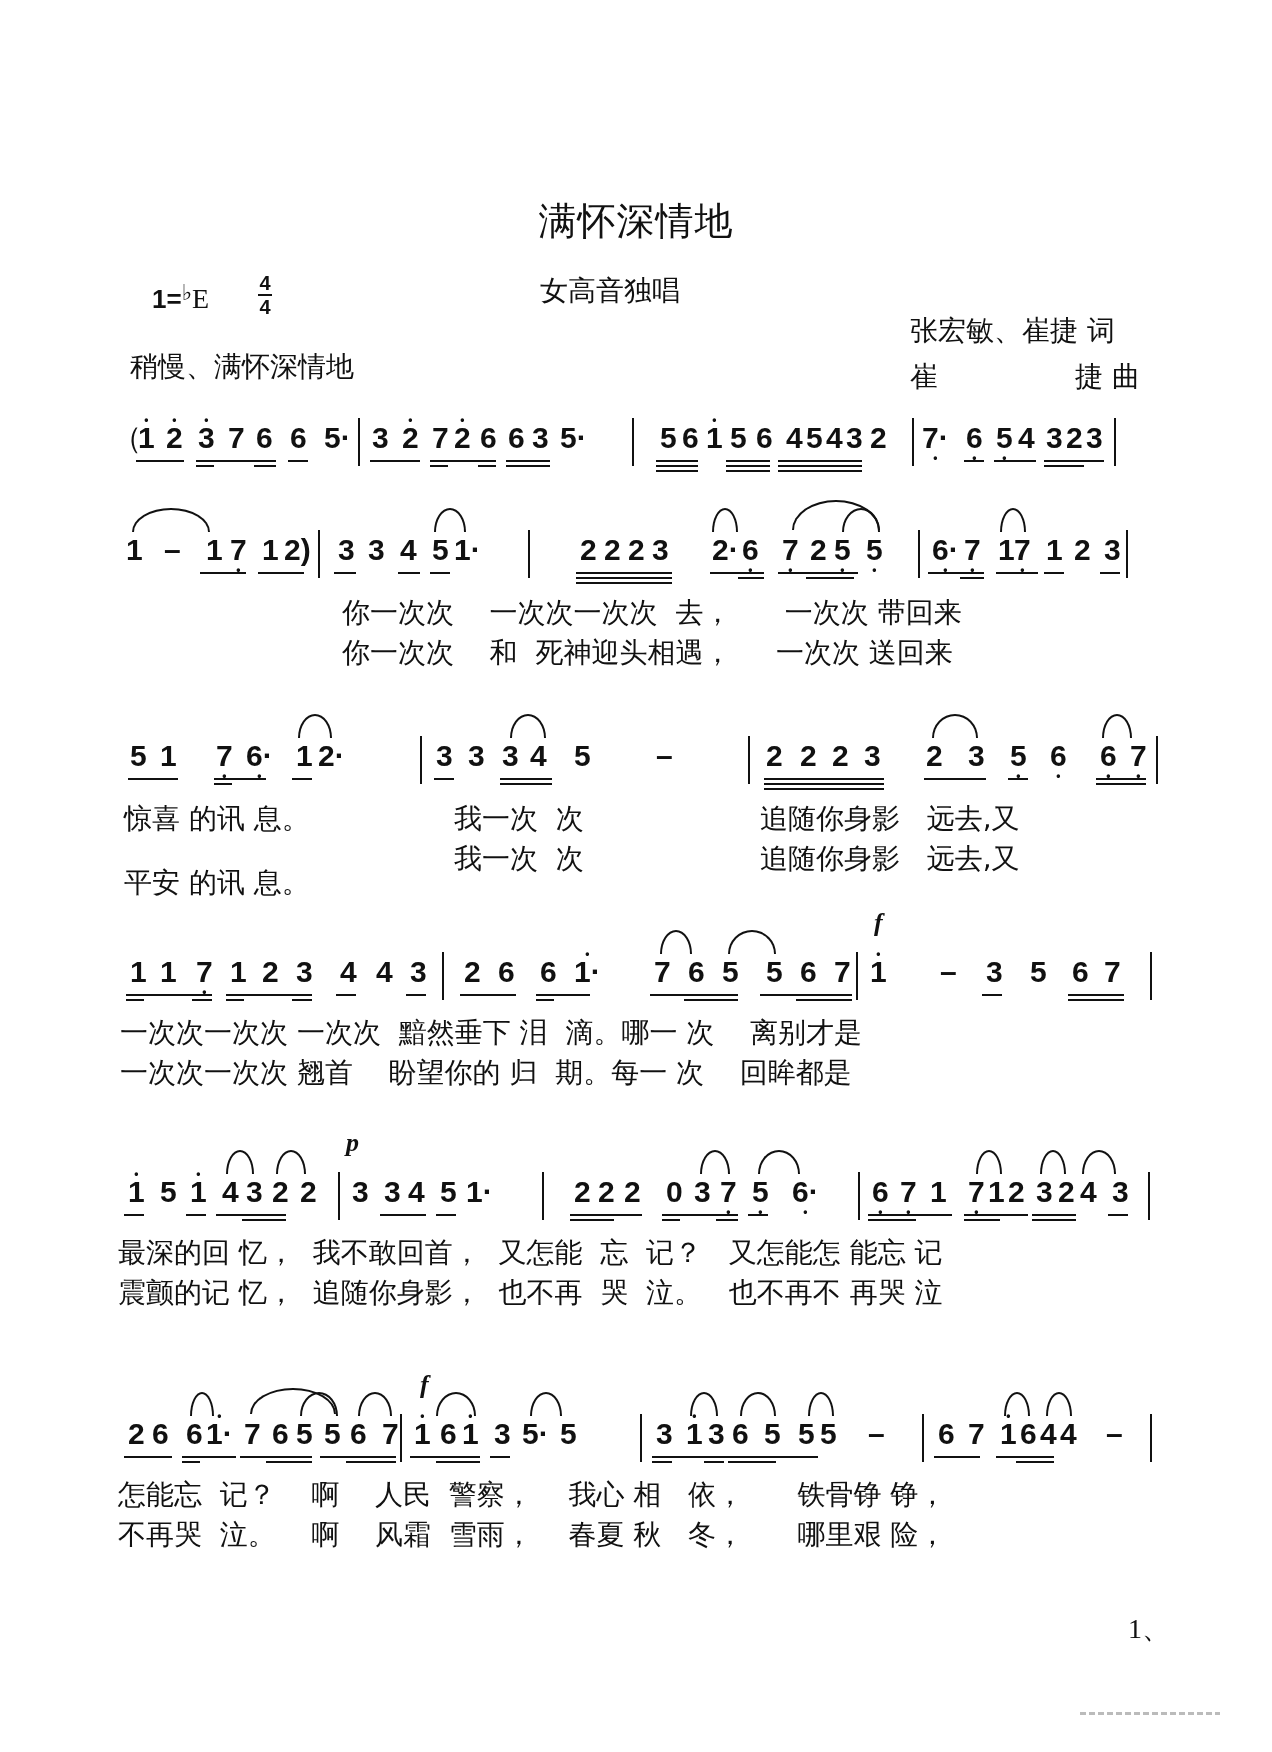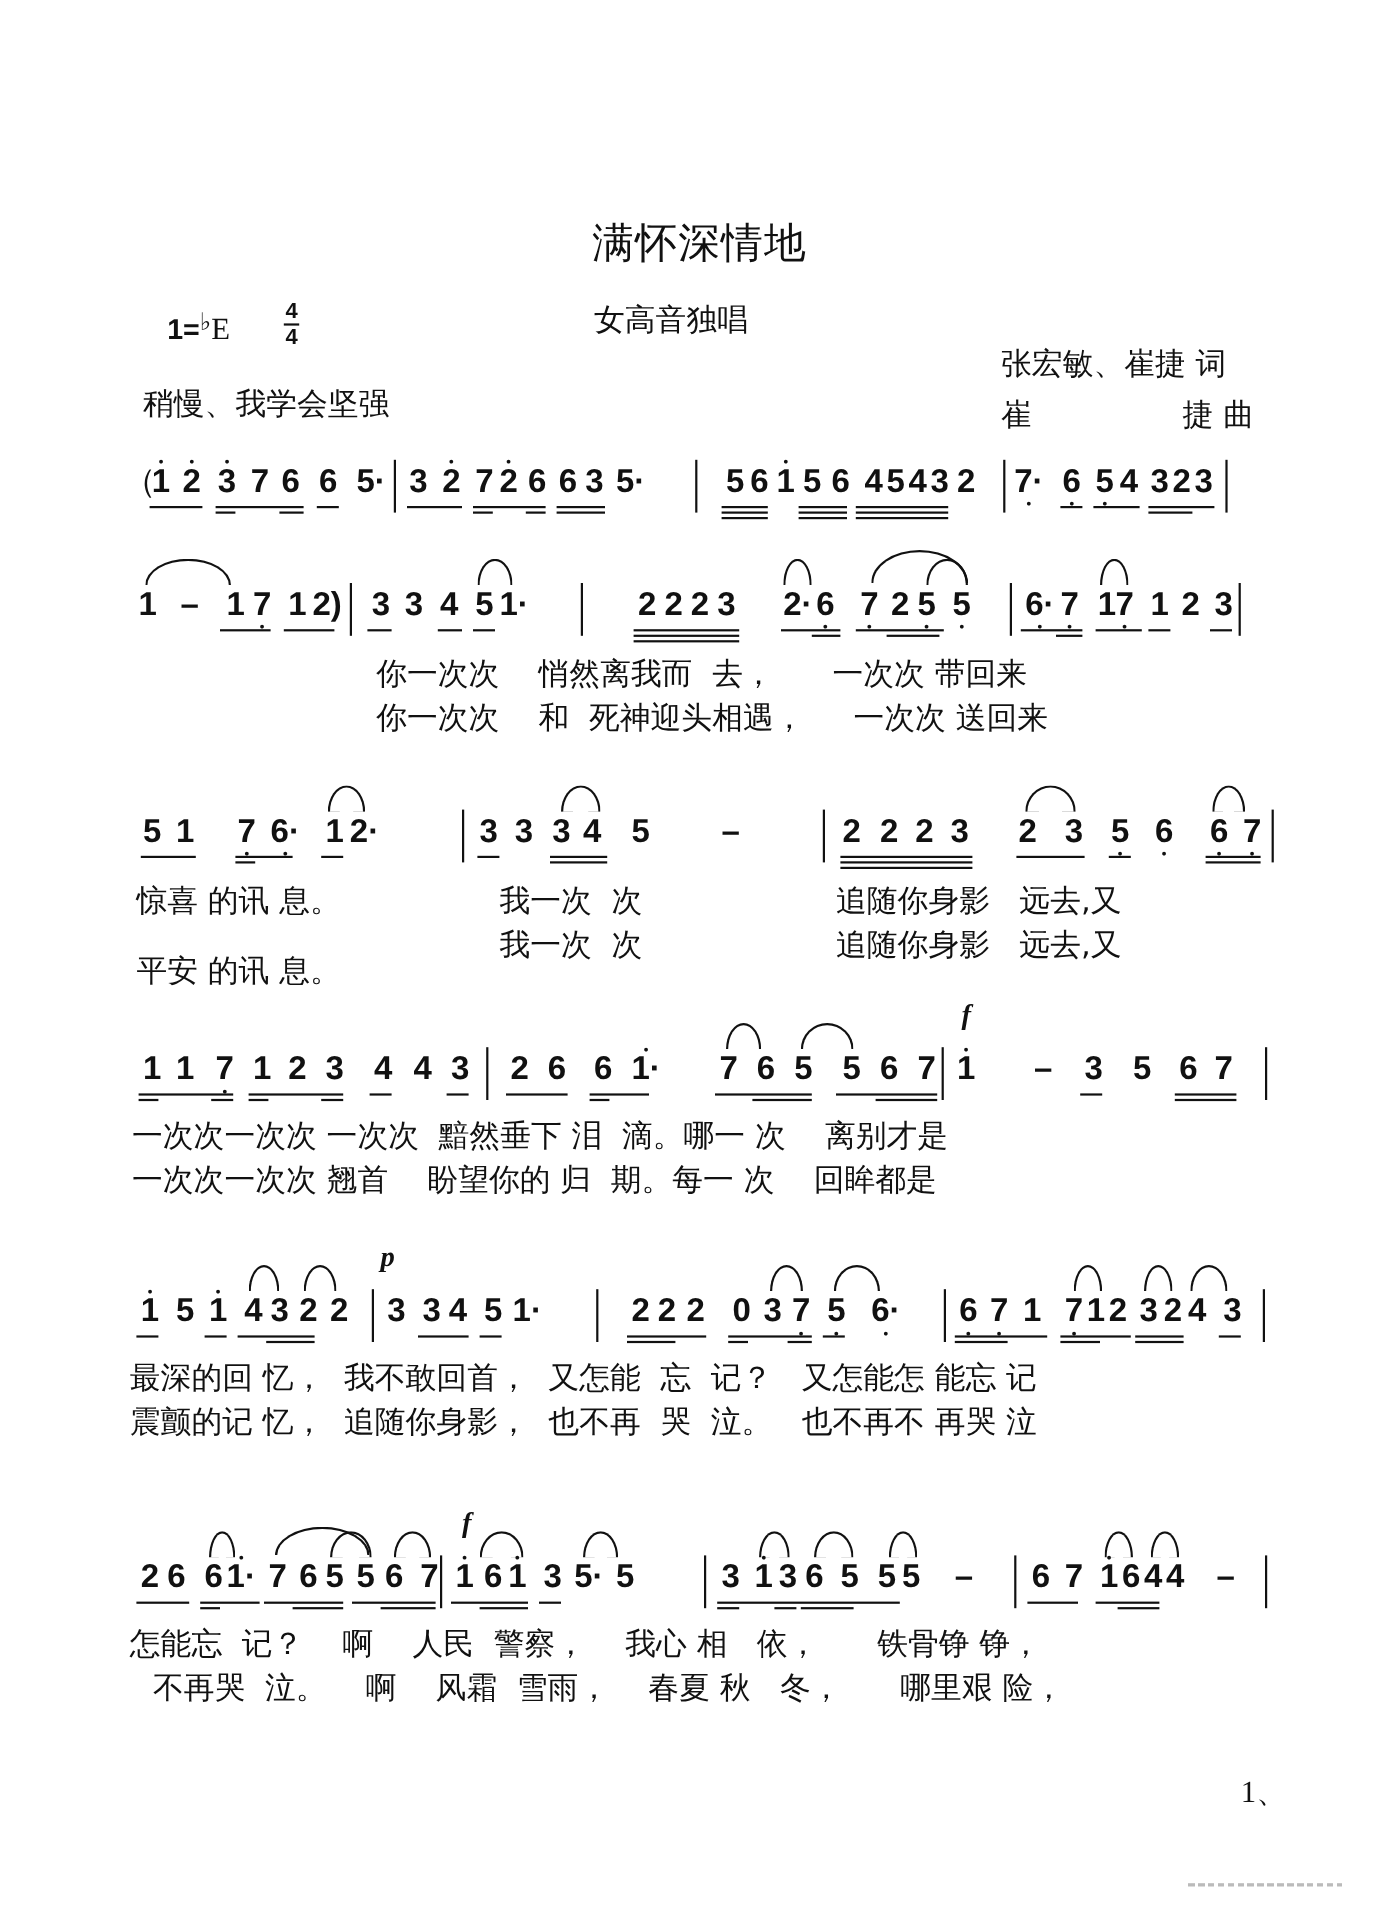--- a/index.html
+++ b/index.html
@@ -36,21 +36,21 @@
 
 <div class="key">
   <span>1=</span><span class="flat">♭</span><span class="e">E</span>
 </div>
 <div class="timesig">
   <div>4</div>
   <div style="border-top:2px solid #111;margin:0 2px;"></div>
   <div>4</div>
 </div>
 <div class="genre">女高音独唱</div>
-<div class="tempo">稍慢、我学会坚强</div>
+<div class="tempo">稍慢、满怀深情地</div>
 <div class="credits">
   <div>张宏敏、崔捷 词</div>
   <div class="comp">
     <span>崔</span>
     <span><span>捷</span>&nbsp;<span>曲</span></span>
   </div>
 </div>
 
 <div class="system" style="top:418px;">
   <div class="notes">
@@ -169,21 +169,21 @@
     <span class="tok" style="left:1046px;">1</span>
     <span class="tok" style="left:1074px;">2</span>
     <span class="tok" style="left:1104px;">3</span>
     <div class="u1" style="left:928px;width:56px;"></div>
       <div class="u2" style="left:960px;width:24px;"></div>
     <div class="u1" style="left:996px;width:42px;"></div>
     <div class="u1" style="left:1044px;width:20px;"></div>
     <div class="u1" style="left:1100px;width:20px;"></div>
     <div class="bar" style="left:1126px;"></div>
   </div>
-  <div class="lyric" style="top:64px;left:342px;">你一次次    悄然离我而  去，      一次次 带回来</div>
+  <div class="lyric" style="top:64px;left:342px;">你一次次    一次次一次次  去，      一次次 带回来</div>
   <div class="lyric" style="top:104px;left:342px;">你一次次    和  死神迎头相遇，     一次次 送回来</div>
 </div>
 
 <div class="system" style="top:736px;">
   <div class="notes">
     <span class="tok" style="left:130px;">5</span>
     <span class="tok" style="left:160px;">1</span>
     <div class="u1" style="left:128px;width:50px;"></div>
     <span class="tok low" style="left:216px;">7</span>
     <span class="tok low" style="left:246px;">6·</span>
@@ -419,17 +419,17 @@
     <span class="tok high" style="left:1000px;">1</span>
     <span class="tok" style="left:1020px;">6</span>
     <span class="tok" style="left:1040px;">4</span>
     <span class="tok" style="left:1060px;">4</span>
     <span class="tok" style="left:1106px;">–</span>
     <div class="u1" style="left:996px;width:58px;"></div>
       <div class="u2" style="left:1016px;width:38px;"></div>
     <div class="bar" style="left:1150px;"></div>
   </div>
   <div class="lyric" style="top:62px;left:118px;">怎能忘  记？    啊    人民  警察，    我心 相   依，      铁骨铮 铮，</div>
-  <div class="lyric" style="top:102px;left:118px;margin-left:21px;">不再哭  泣。    啊    风霜  雪雨，    春夏 秋   冬，      哪里艰 险，</div>
+  <div class="lyric" style="top:102px;left:118px;">不再哭  泣。    啊    风霜  雪雨，    春夏 秋   冬，      哪里艰 险，</div>
 </div>
 
 <div class="pageno">1、</div>
 <div class="footer-mark"></div>
 
 </body></html>

